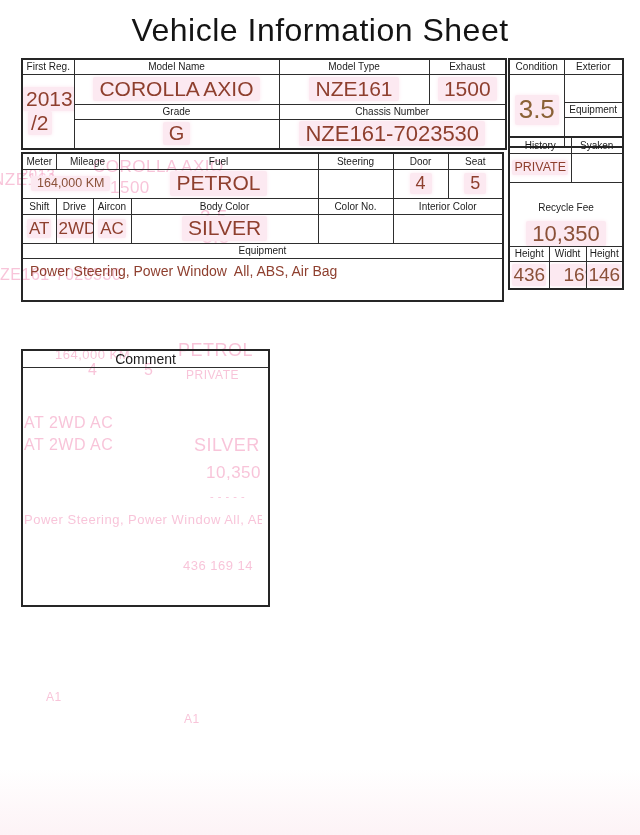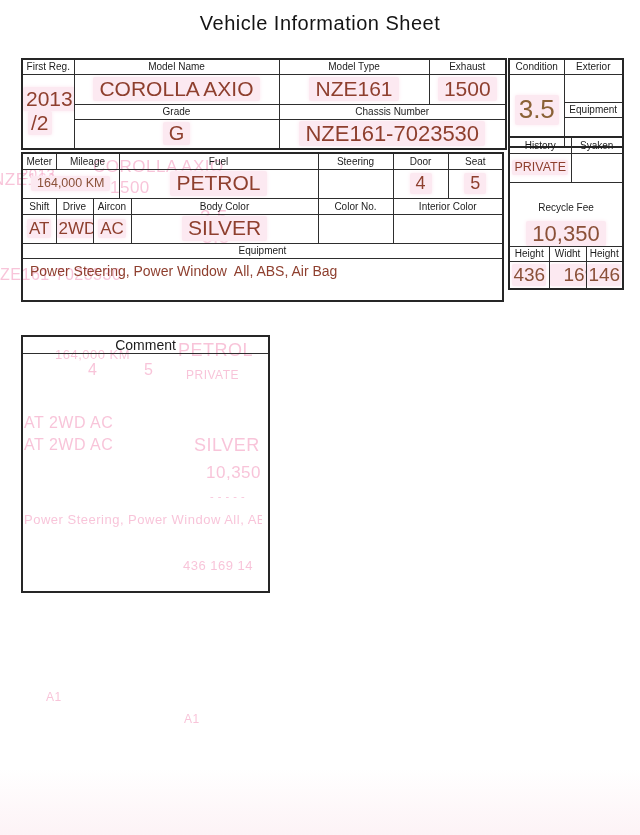--- a/index.html
+++ b/index.html
@@ -1,19 +1,19 @@
 <!DOCTYPE html>
 <html><head>
 <meta charset="utf-8">
 <style>
   html,body{margin:0;padding:0;background:#ffffff;}
   .page{position:relative;width:640px;height:835px;background:linear-gradient(180deg,#ffffff 0%,#ffffff 92%,#fdf3f6 100%);
         font-family:"Liberation Sans",sans-serif;overflow:hidden;}
   .title{position:absolute;left:0;top:12px;width:640px;text-align:center;
-         font-size:20px;font-weight:500;color:#141414;letter-spacing:0.5px;}
+         font-size:32px;font-weight:500;color:#141414;letter-spacing:0.5px;}
   
   table.t{position:absolute;border-collapse:collapse;table-layout:fixed;border:2px solid #262626;background:transparent;}
   table.t th,table.t td{border:1.2px solid #2e2e2e;padding:0;text-align:center;vertical-align:middle;
          font-weight:400;font-size:10px;color:#1c1c1c;font-family:"Liberation Sans",sans-serif;overflow:hidden;}
   .hl{background:#fce9f1;padding:0 6px;border-radius:2px;display:inline-block;line-height:1.15;box-shadow:0 0 4px #fce9f1;}
   .v-red{color:#8e3f2e;}
   .v-mid{color:#8a5038;}
   .v-brown{color:#8a6136;}
   .fs21{font-size:21px;} .fs22{font-size:22px;} .fs26{font-size:26px;} .fs20{font-size:20px;}
   .fs18{font-size:18px;} .fs17{font-size:17px;} .fs14{font-size:14px;} .fs12{font-size:12.5px;} .fs19{font-size:19px;}

